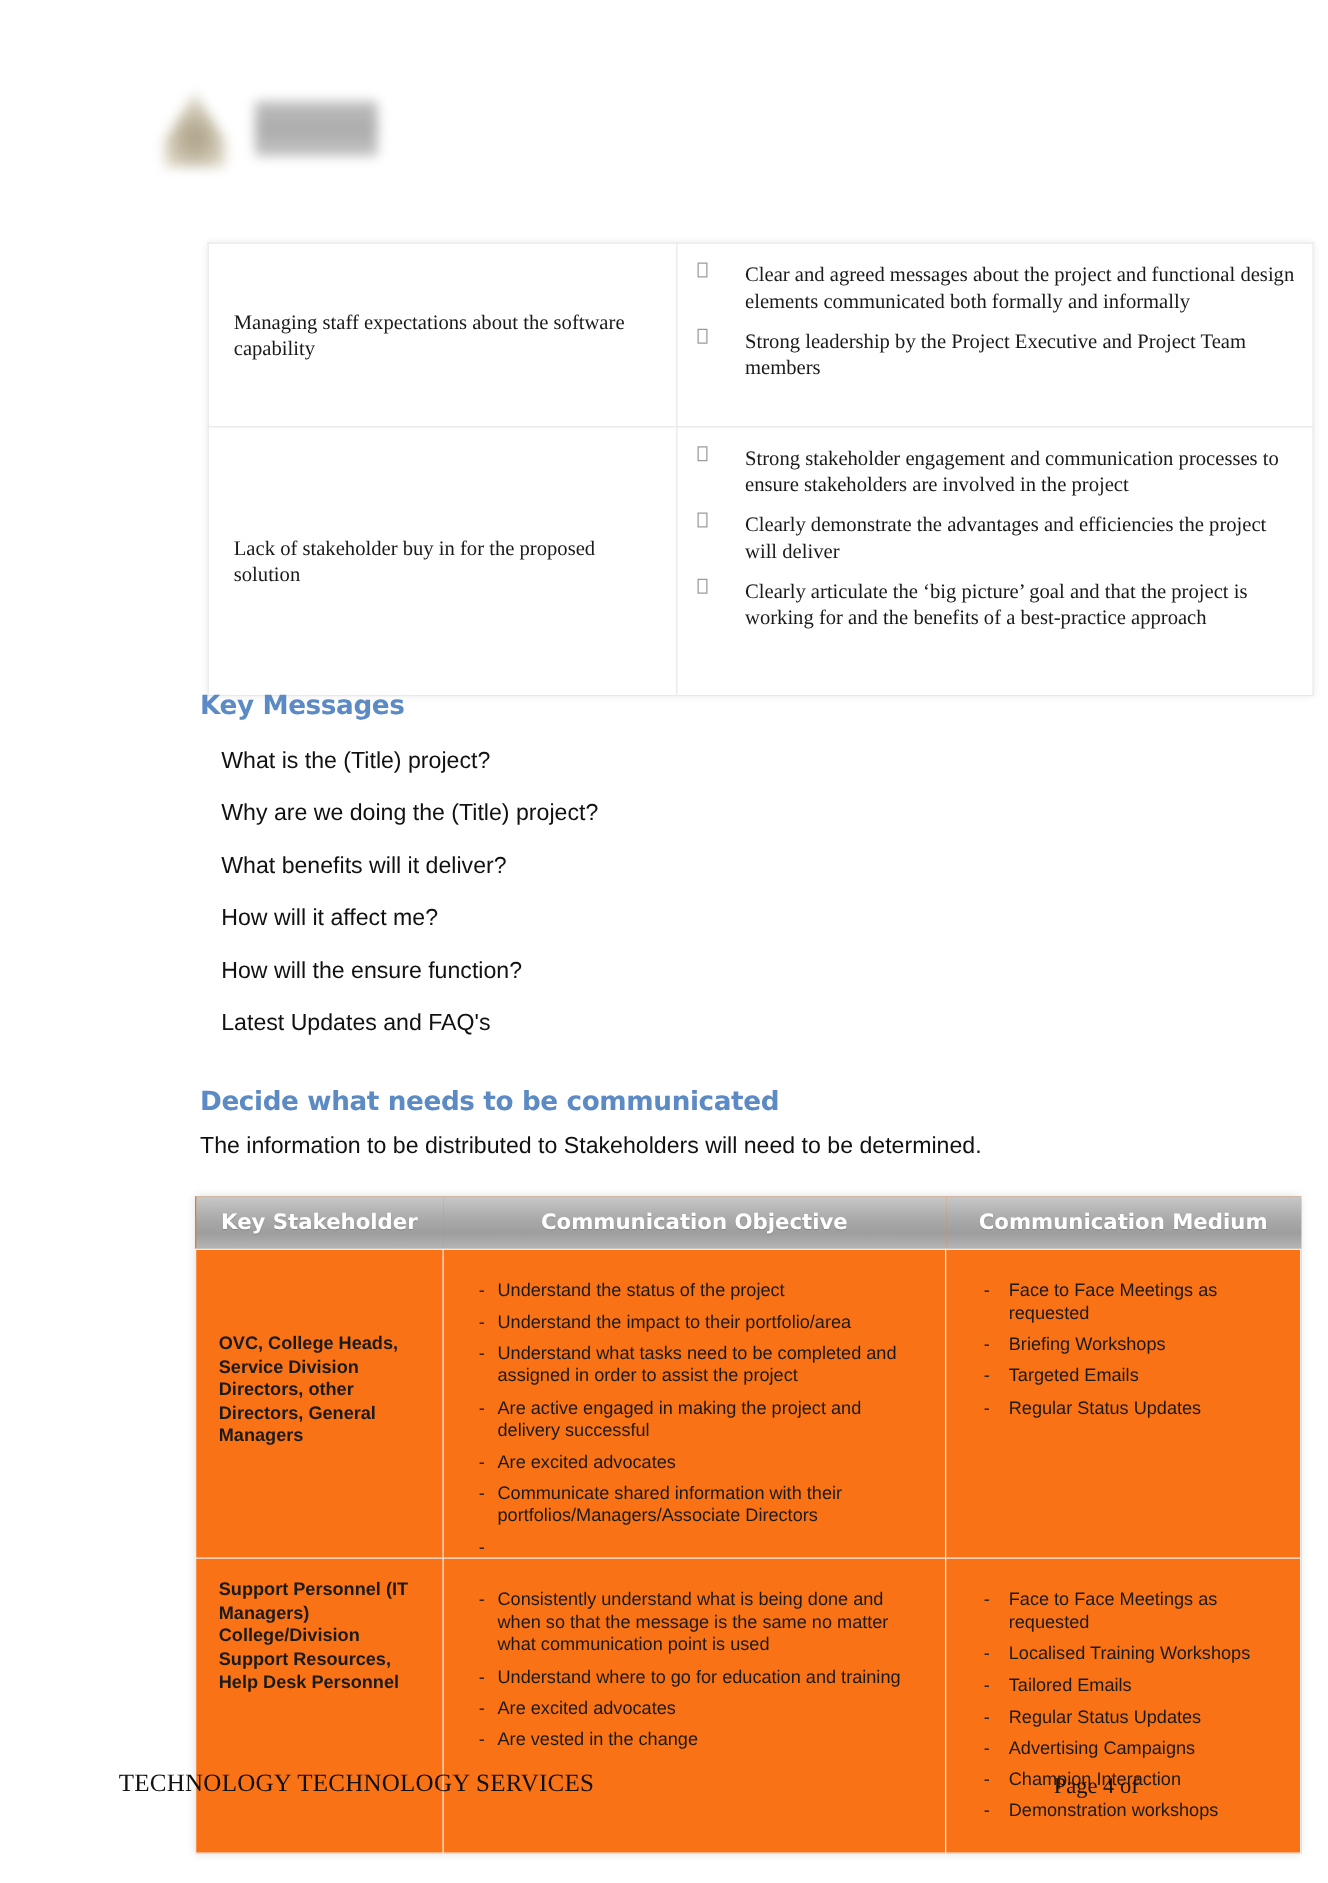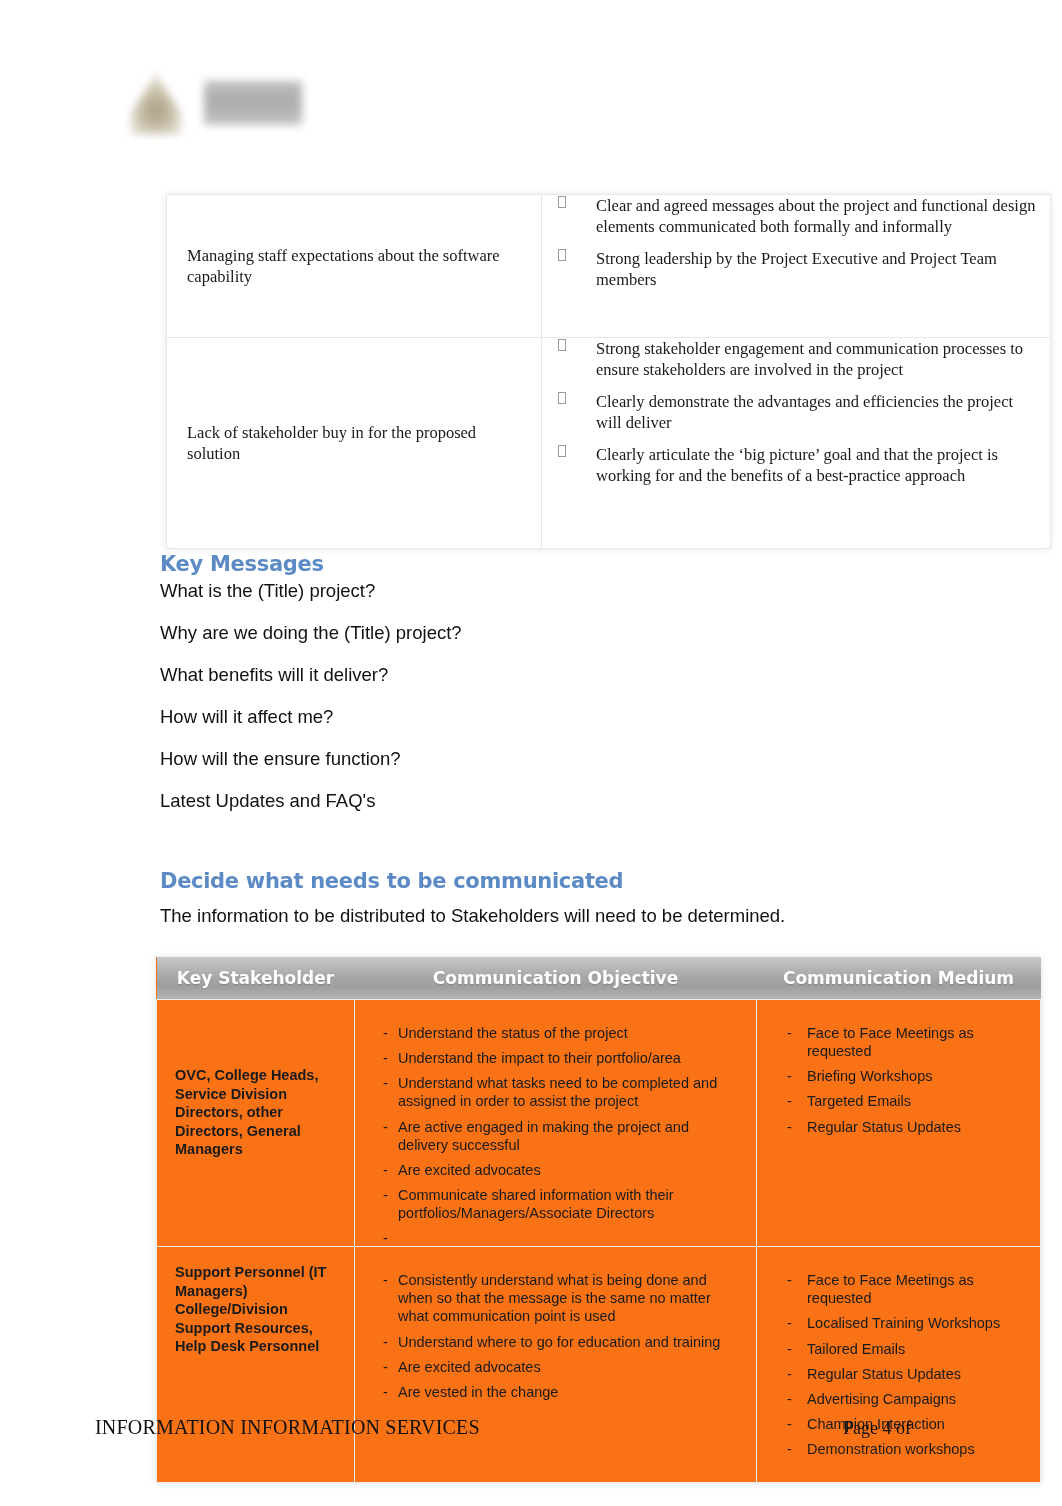--- a/index.html
+++ b/index.html
@@ -60,21 +60,21 @@
     color: #1a1a1a;
     background: #ffffff;
     box-shadow: 0 0 7px rgba(0,0,0,0.10);
   }
   .risk-table td {
     border: 1px solid #e8e8e8;
     vertical-align: middle;
     padding: 10px 12px;
   }
   .risk-table .risk-col  { width: 350px; }
-  .risk-table .ctrl-col  { width: 484px; vertical-align: top; padding-top: 0;}
+  .risk-table .ctrl-col  { width: 484px; vertical-align: top; padding-top: 14px;}
   .risk-row-1 td { height: 122px; }
   .risk-row-2 td { height: 190px; }
   .risk-name {
     line-height: 1.28;
     padding-left: 8px;
   }
   .ctrl-list {
     list-style: none;
     margin: 0;
     padding: 0;
@@ -117,21 +117,21 @@
     font-size: 18.5px;
     color: #111111;
     white-space: nowrap;
   }
 
   
   .km-list {
     position: absolute;
     left: 160px;
     top: 582px;
-    margin: 0;
+    margin: 17px;
     padding: 0;
     list-style: none;
   }
   .km-list li {
     font-size: 18.5px;
     line-height: 1;
     margin-bottom: 23.5px;
     color: #111111;
     white-space: nowrap;
   }
@@ -352,15 +352,15 @@
           <li>Advertising Campaigns</li>
           <li>Champion Interaction</li>
           <li>Demonstration workshops</li>
         </ul>
       </td>
     </tr>
   </tbody>
 </table>
 
 <div class="footer">
-  <div class="footer-left">INFORMATION INFORMATION SERVICES</div>
+  <div class="footer-left">TECHNOLOGY TECHNOLOGY SERVICES</div>
   <div class="footer-right">Page 4 of</div>
 </div>
 
 </body></html>

